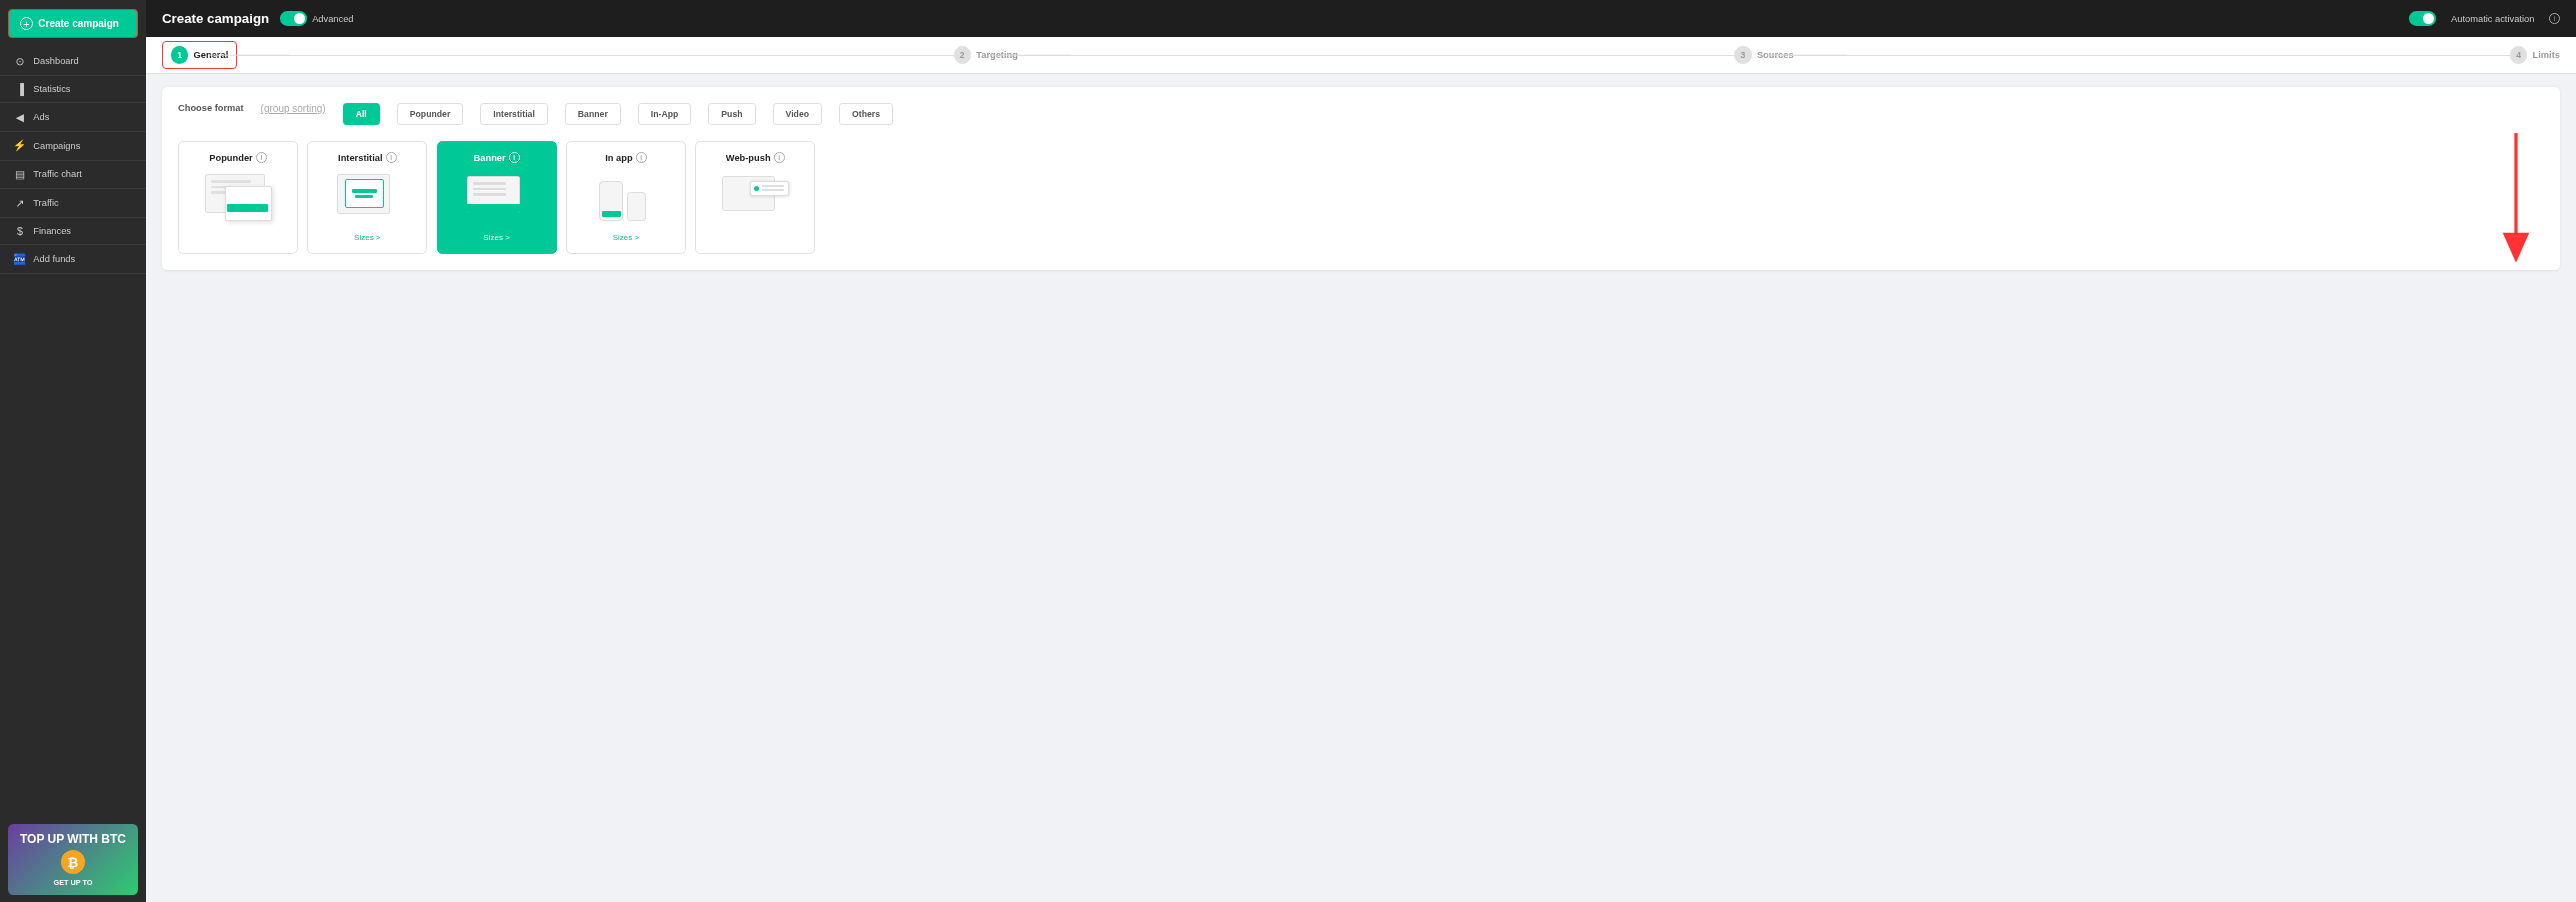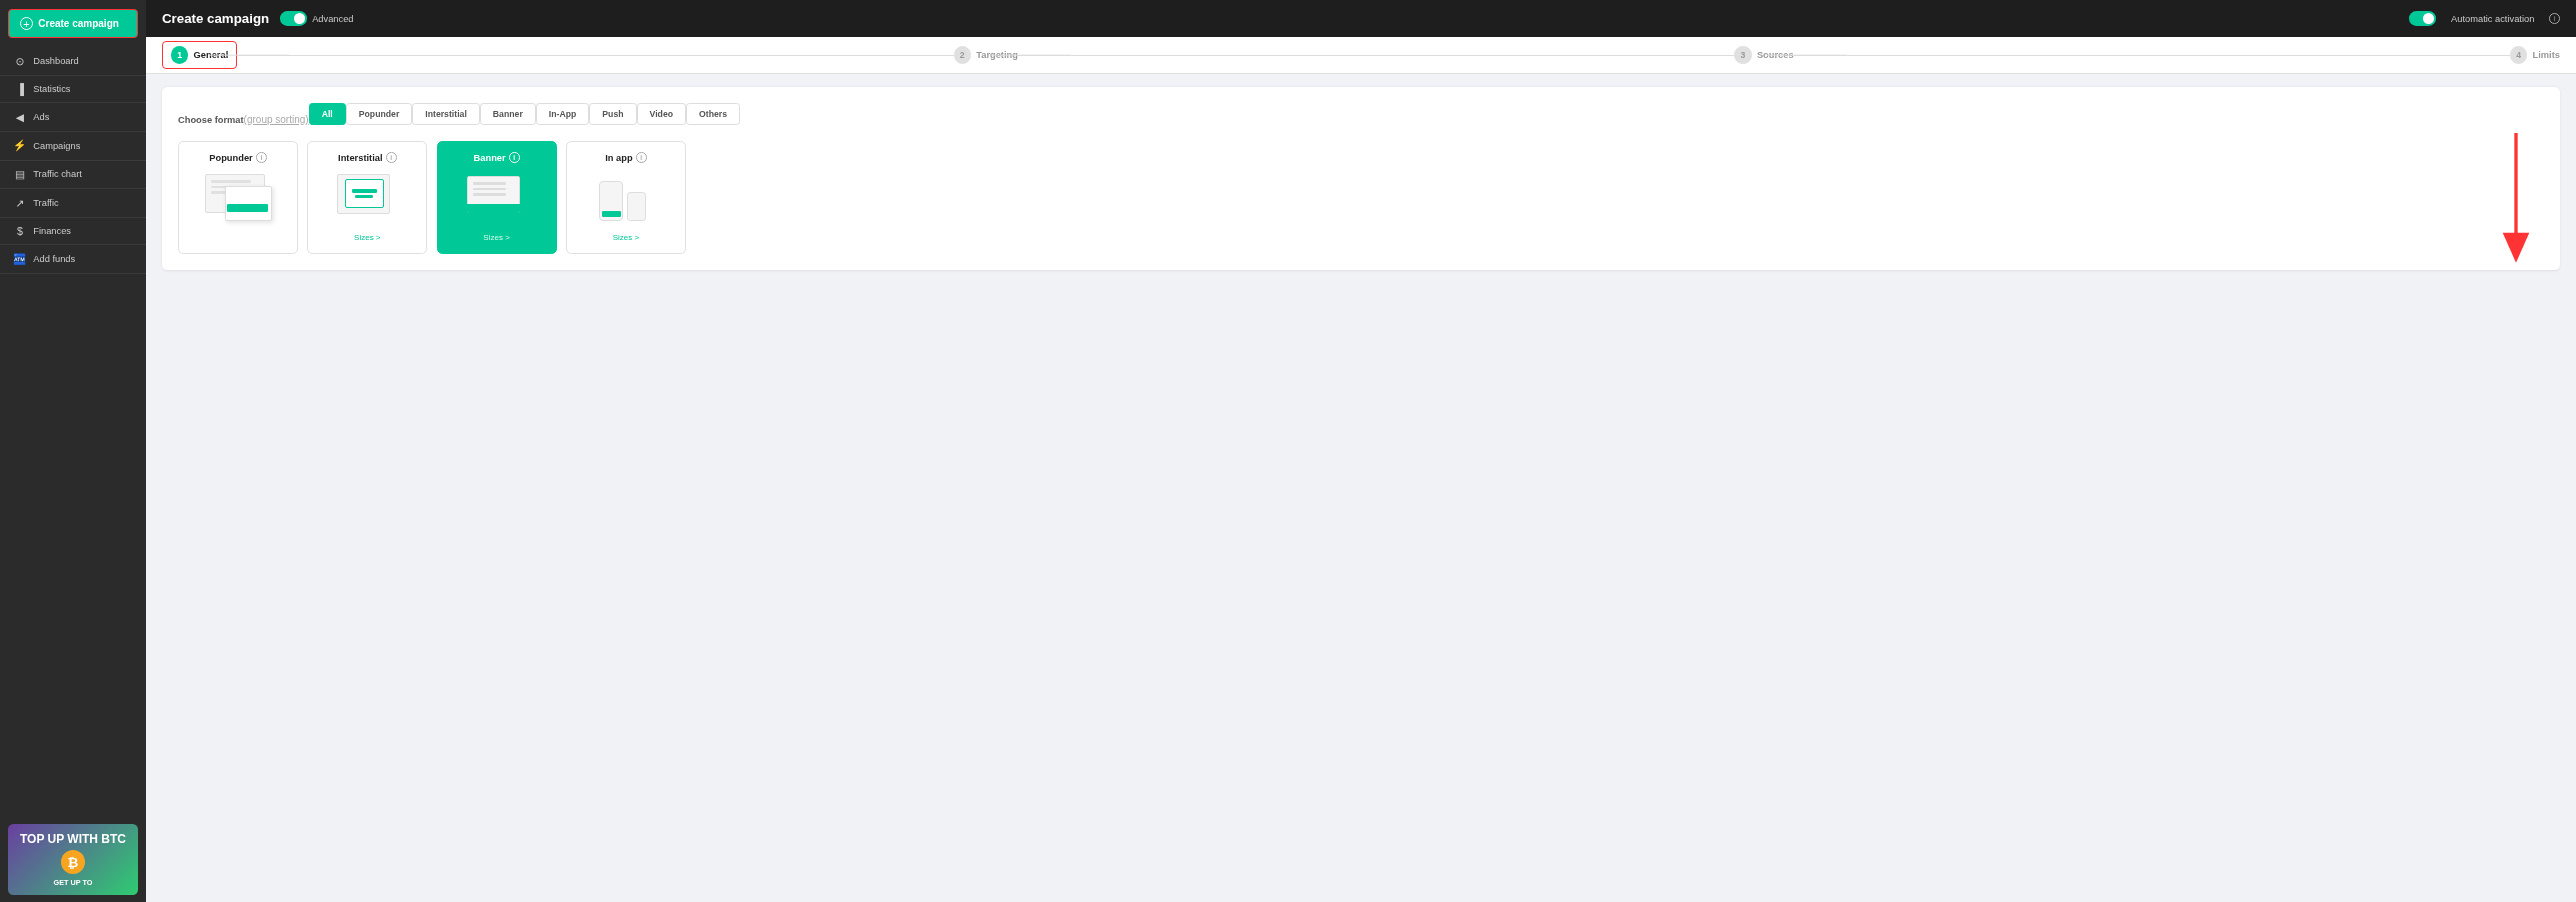--- a/index.html
+++ b/index.html
@@ -202,22 +202,22 @@
 
     .section-title {
       font-size: 12px;
       font-weight: 700;
       color: #222;
       margin-bottom: 13.3px;
     }
 
     .format-filter-row {
       display: flex;
-      align-items: flex-end;
-      gap: 0;
+      align-items: flex-start;
+      gap: 17px;
       margin-bottom: 16px;
       flex-wrap: wrap;
     }
     .choose-format-label {
       font-size: 9.3px;
       color: #555;
       font-weight: 600;
       white-space: nowrap;
     }
     .group-sorting-label {
@@ -685,20 +685,38 @@
             <div class="illus-inapp">
               <div class="phone">
                 <div class="phone-banner"></div>
               </div>
               <div class="phone2"></div>
             </div>
           </div>
           <div class="ad-card-link">Sizes &gt;</div>
         </div>
 
+        <div class="ad-card">
+          <div class="ad-card-title">
+            <span>Web-push</span>
+            <span class="info-icon">i</span>
+          </div>
+          <div class="ad-card-img">
+            <div class="illus-webpush">
+              <div class="monitor"></div>
+              <div class="notif">
+                <div class="notif-dot"></div>
+                <div class="notif-lines">
+                  <div></div>
+                    <div></div>
+                </div>
+              </div>
+            </div>
+          </div>
+        </div>
 
 
       </div>
     </div>
   </div>
 </div>
 
 <svg class="annotation-arrow" width="40" height="133" viewBox="0 0 60 200">
   <line x1="30" y1="0" x2="30" y2="170" stroke="#ff3333" stroke-width="5"></line>
   <polygon points="10,150 50,150 30,195" fill="#ff3333"></polygon>

